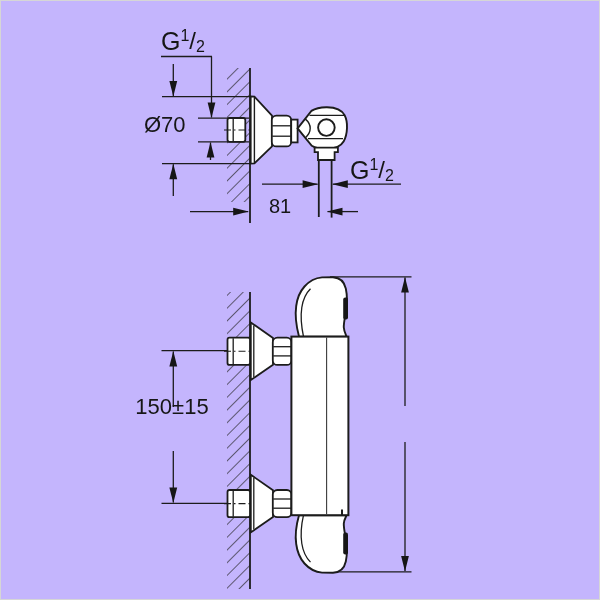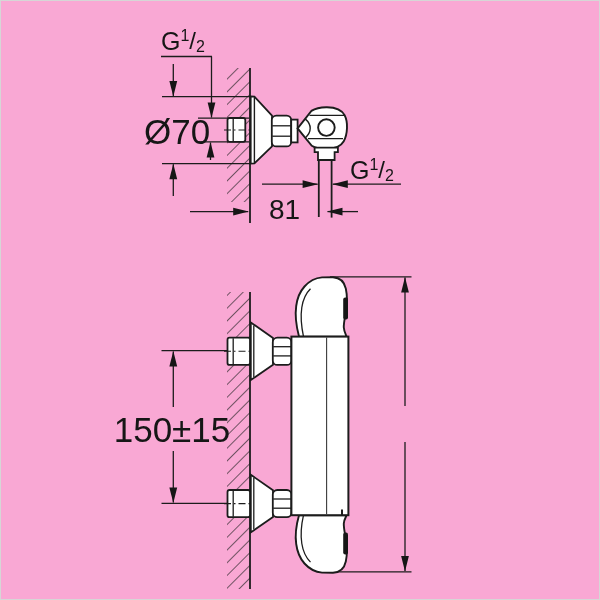--- a/index.html
+++ b/index.html
@@ -1,24 +1,24 @@
 <!DOCTYPE html>
 <html><head>
 <meta charset="utf-8">
 <style>
   html,body{margin:0;padding:0;background:#fff;}
   .stage{
-    position:relative;width:600px;height:600px;background:#f9a8d4;overflow:hidden;
+    position:relative;width:600px;height:600px;background:#c4b5fd;overflow:hidden;
     box-shadow:inset 0 0 0 1px #d6d6d6;
     font-family:"Liberation Sans", sans-serif;color:#1a1a1a;
   }
   .stage svg{position:absolute;left:0;top:0;}
   .lbl{position:absolute;line-height:1;white-space:nowrap;color:#161616;}
-  .lbl.big{font-size:35px;}
-  .lbl.mid{font-size:28px;}
+  .lbl.big{font-size:22px;}
+  .lbl.mid{font-size:20px;}
   .lbl.gfrac{font-size:25px;}
   .lbl.center{text-align:center;}
   .gfrac .num{font-size:16px;vertical-align:9px;letter-spacing:0;}
   .gfrac .slash{font-size:24px;vertical-align:1px;}
   .gfrac .den{font-size:16px;vertical-align:-2px;}
 </style>
 </head>
 <body>
 
 <div class="stage">
@@ -184,16 +184,16 @@
   </div>
 
   <div class="lbl big" style="left:144px;top:114px">Ø70</div>
 
   <div class="lbl gfrac" style="left:350px;top:157px">
     <span>G</span><span class="num">1</span><span class="slash">/</span><span class="den">2</span>
   </div>
 
   <div class="lbl mid" style="left:269px;top:196px">81</div>
 
-  <div class="lbl big center" style="left:92px;top:412px;width:160px">150±15</div>
+  <div class="lbl big center" style="left:92px;top:396px;width:160px">150±15</div>
 
 
 </div>
 
 </body></html>

